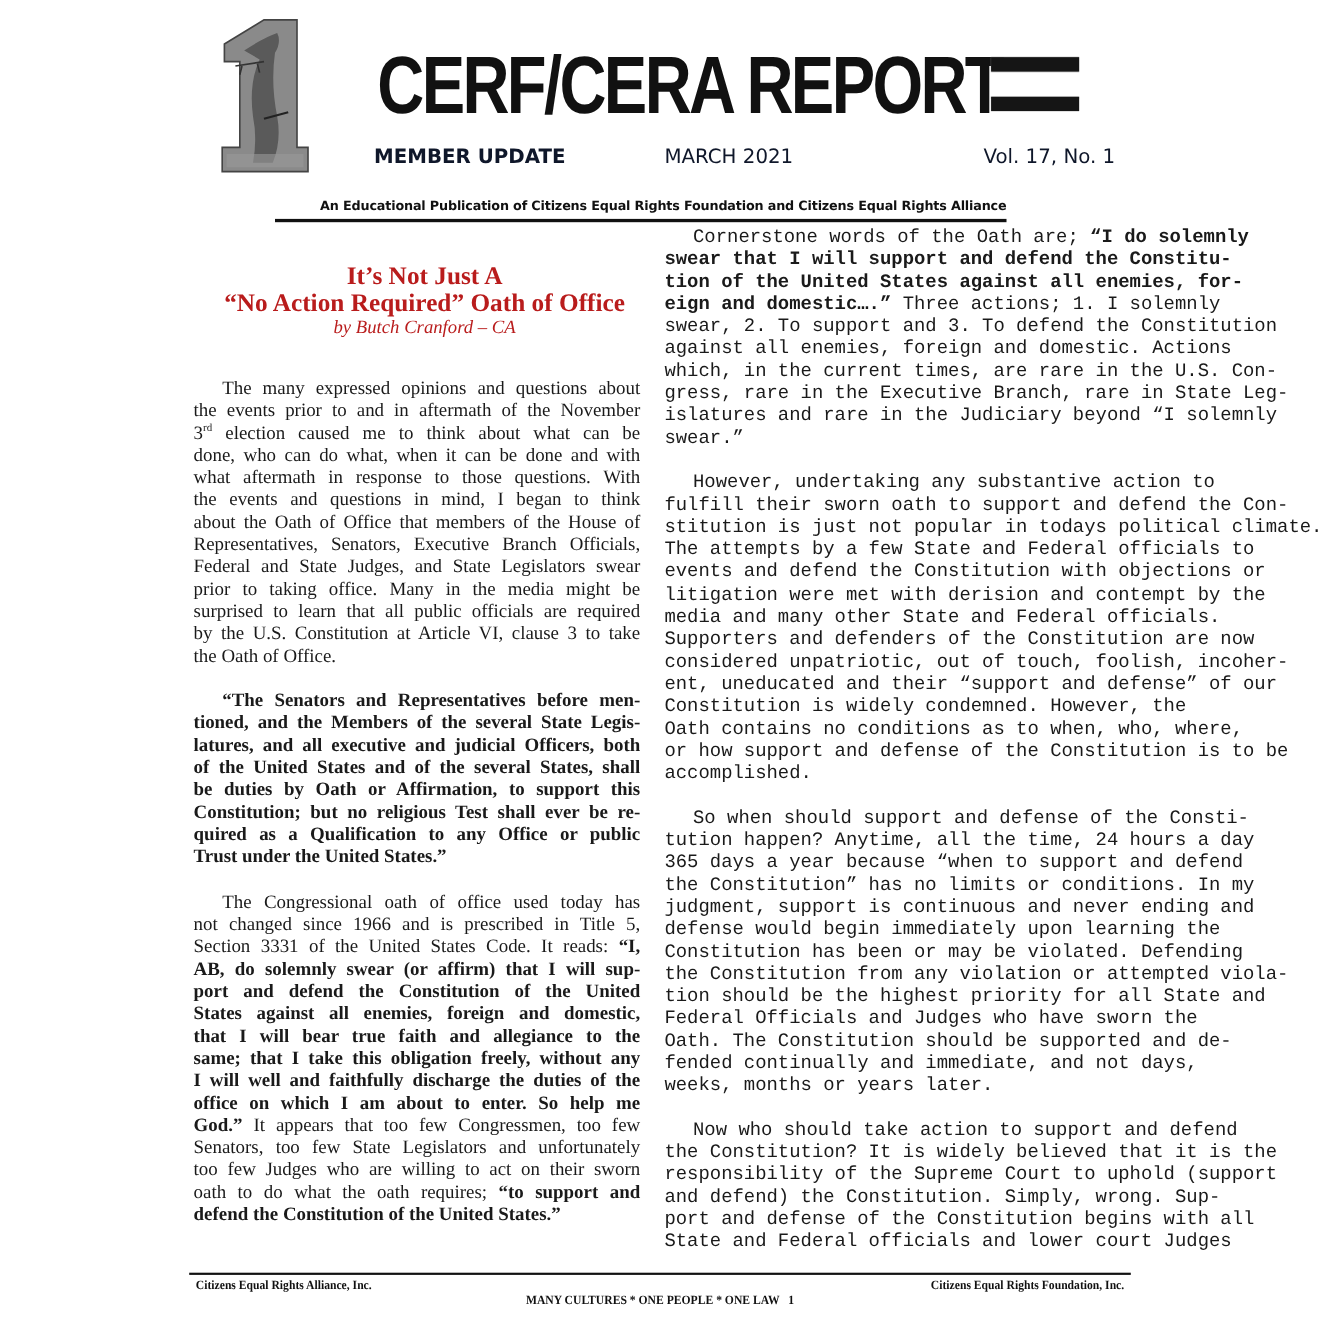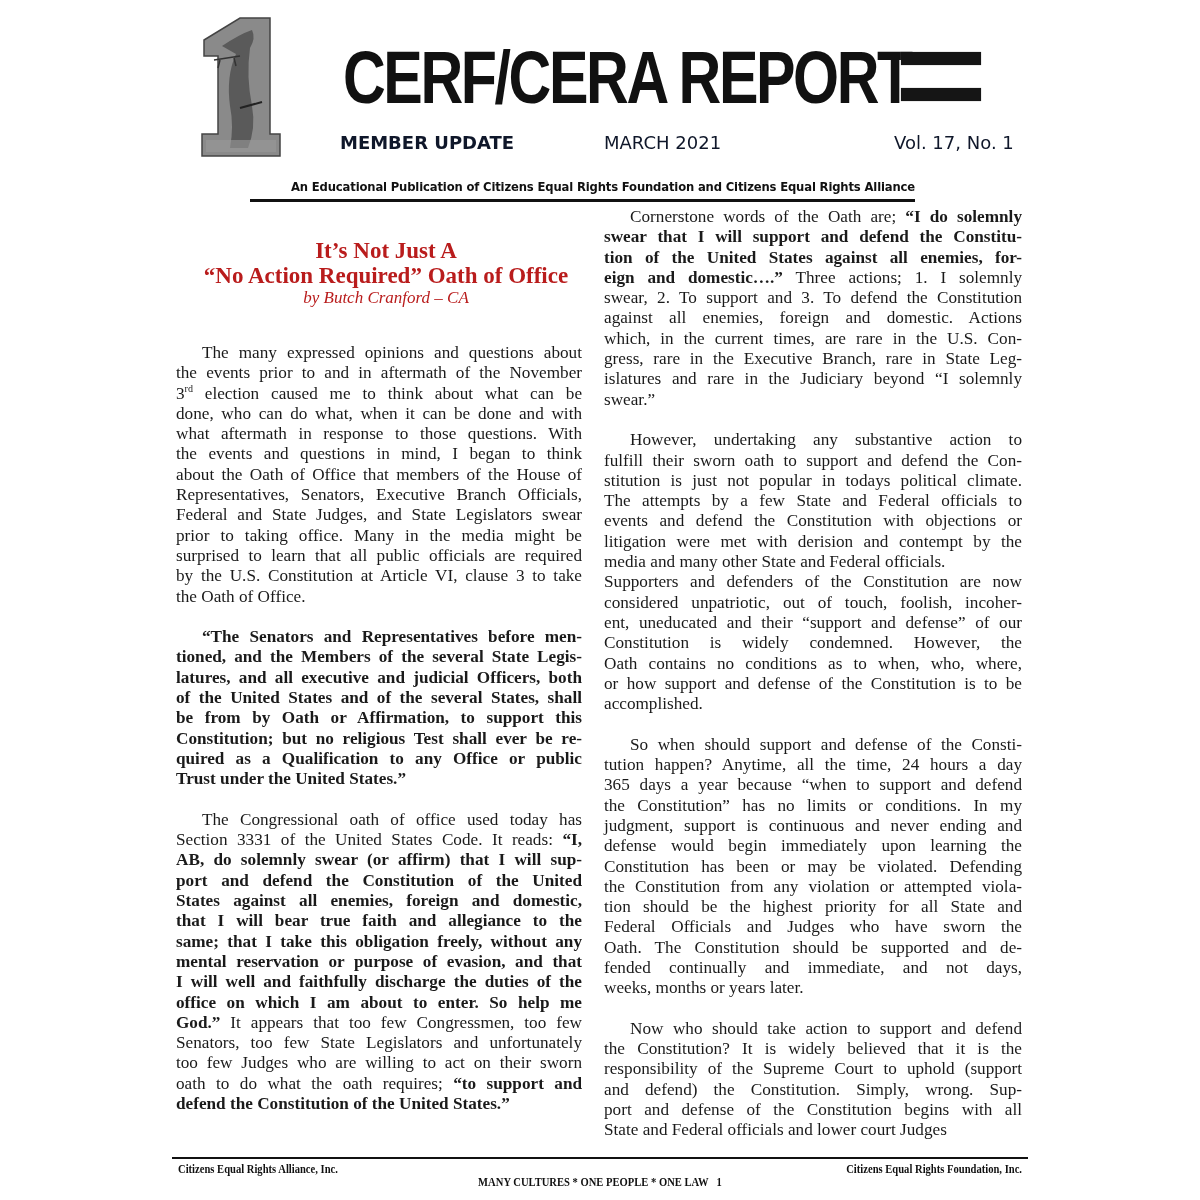--- a/index.html
+++ b/index.html
@@ -13,21 +13,21 @@
   .march { left:604px; }
   .vol { left:894px; }
   .tagline { left:250px; width:665px; top:178px; text-align:right; font-family:"DejaVu Sans", sans-serif; font-weight:700; font-size:11.6px; line-height:18px; letter-spacing:-0.15px; white-space:nowrap; color:#111; }
   .rule-top { left:250px; width:665px; top:199px; height:3px; background:#111; }
   .col { font-family:"Liberation Serif", serif; font-size:17.2px; color:#1a1a1a; }
   .line { display:block; height:20.3px; line-height:20.3px; white-space:nowrap; text-align:justify; text-align-last:justify; }
   .line.last { text-align-last:left; }
   .line.indent { text-indent:26px; }
   .b { font-weight:700; }
   .col-left { left:176px; top:343px; width:406px; }
-  .col-right { left:604px; top:207px; width:418px; }
+  .col-right { left:604px; top:207px; width:418px;font-family:Liberation Mono, monospace; }
   .gap { display:block; height:20.3px; }
   .title-block { left:176px; top:238px; width:420px; text-align:center; font-family:"Liberation Serif", serif; color:#b91c1c; }
   .title-line { display:block; font-weight:700; font-size:23px; line-height:25px; }
   .byline { display:block; font-style:italic; font-size:17px; line-height:20px; }
   sup { font-size:10px; line-height:0; vertical-align:7px; }
   .rule-bottom { left:172px; width:856px; top:1157px; height:2px; background:#111; }
   .foot { font-family:"Liberation Serif", serif; font-weight:700; font-size:11.5px; line-height:14px; white-space:nowrap; color:#111; transform:scaleX(0.92); }
   .foot-left { left:178px; top:1162px; transform-origin:left; }
   .foot-right { left:790px; top:1162px; width:232px; text-align:right; transform-origin:right; }
   .foot-center { left:400px; width:400px; top:1175px; text-align:center; }
@@ -76,35 +76,35 @@
     <span class="line">surprised to learn that all public officials are required</span>
     <span class="line">by the U.S. Constitution at Article VI, clause 3 to take</span>
     <span class="line last">the Oath of Office.</span>
   </div>
   <span class="gap"></span>
   <div class="b">
     <span class="line indent">“The Senators and Representatives before men-</span>
     <span class="line">tioned, and the Members of the several State Legis-</span>
     <span class="line">latures, and all executive and judicial Officers, both</span>
     <span class="line">of the United States and of the several States, shall</span>
-    <span class="line">be from by Oath or Affirmation, to support this</span>
+    <span class="line">be duties by Oath or Affirmation, to support this</span>
     <span class="line">Constitution; but no religious Test shall ever be re-</span>
     <span class="line">quired as a Qualification to any Office or public</span>
     <span class="line last">Trust under the United States.”</span>
   </div>
   <span class="gap"></span>
   <div>
     <span class="line indent">The Congressional oath of office used today has</span>
+    <span class="line">not changed since 1966 and is prescribed in Title 5,</span>
     <span class="line"><span>Section 3331 of the United States Code.  It reads: </span><span class="b">“I,</span></span>
     <span class="line b">AB, do solemnly swear (or affirm) that I will sup-</span>
     <span class="line b">port and defend the Constitution of the United</span>
     <span class="line b">States against all enemies, foreign and domestic,</span>
     <span class="line b">that I will bear true faith and allegiance to the</span>
     <span class="line b">same; that I take this obligation freely, without any</span>
-    <span class="line b">mental reservation or purpose of evasion, and that</span>
     <span class="line b">I will well and faithfully discharge the duties of the</span>
     <span class="line b">office on which I am about to enter.  So help me</span>
     <span class="line"><span class="b">God.”</span><span>  It appears that too few Congressmen, too few</span></span>
     <span class="line">Senators, too few State Legislators and unfortunately</span>
     <span class="line">too few Judges who are willing to act on their sworn</span>
     <span class="line"><span>oath to do what the oath requires; </span><span class="b">“to support and</span></span>
     <span class="line last b">defend the Constitution of the United States.”</span>
   </div>
 </div>
 

